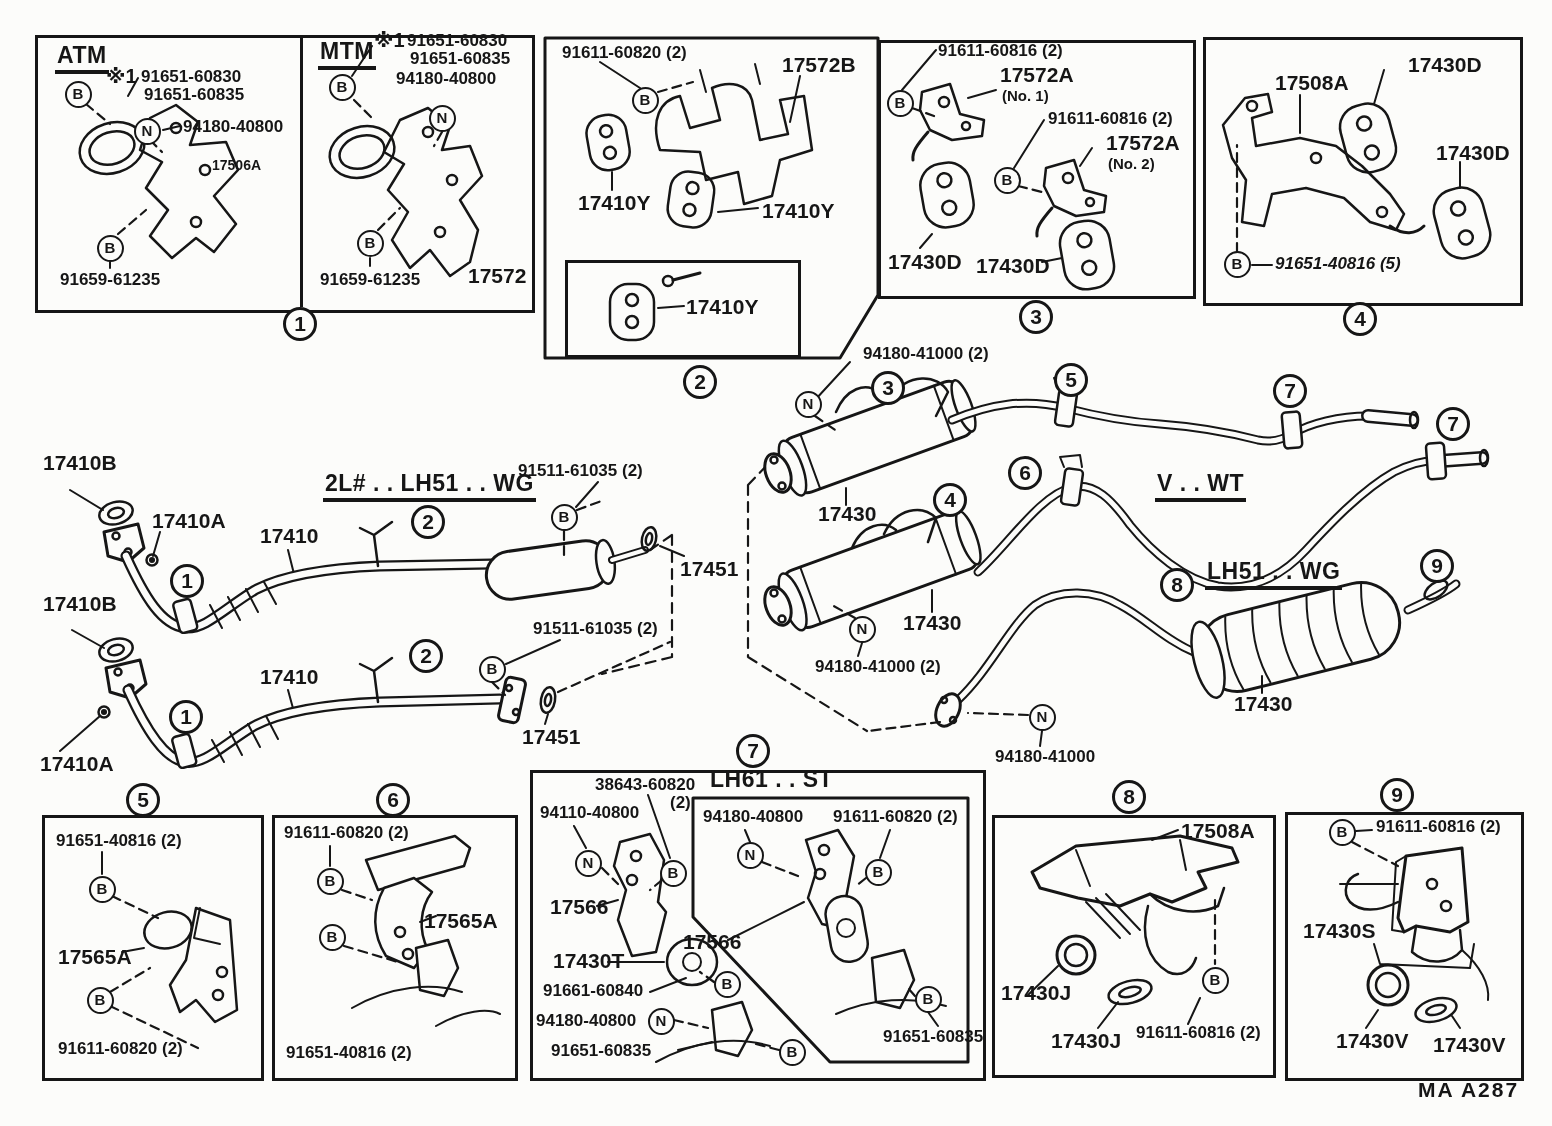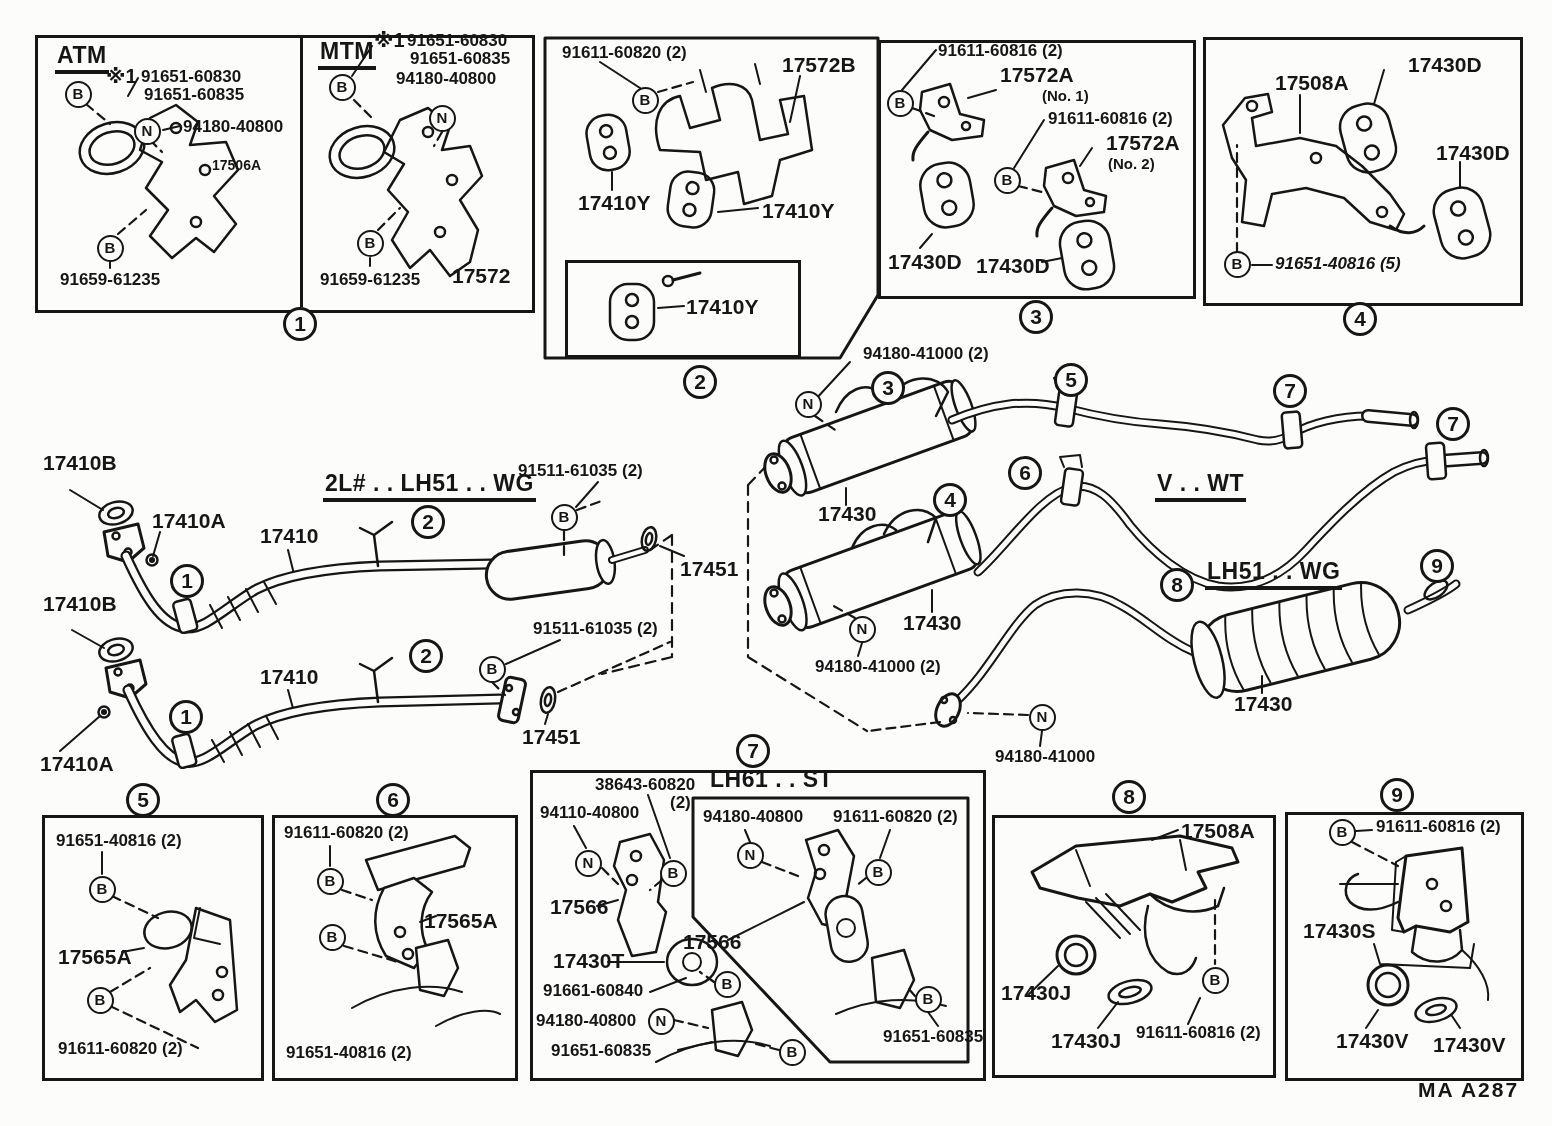--- a/index.html
+++ b/index.html
@@ -355,29 +355,29 @@
     <span class="lbl" style="left: 141px; top: 68px; font-size: 17px;">91651-60830</span>
     <span class="lbl" style="left: 144px; top: 86px; font-size: 17px;">91651-60835</span>
     <span class="lbl" style="left: 183px; top: 118px; font-size: 17px;">94180-40800</span>
     <span class="lbl" style="left: 212px; top: 158px; font-size: 14px;">17506A</span>
     <span class="lbl" style="left: 60px; top: 271px; font-size: 17px;">91659-61235</span>
     <span class="lbl" style="left: 374px; top: 30px; font-size: 20px;">※1</span>
     <span class="lbl" style="left: 407px; top: 32px; font-size: 17px;">91651-60830</span>
     <span class="lbl" style="left: 410px; top: 50px; font-size: 17px;">91651-60835</span>
     <span class="lbl" style="left: 396px; top: 70px; font-size: 17px;">94180-40800</span>
     <span class="lbl" style="left: 320px; top: 271px; font-size: 17px;">91659-61235</span>
-    <span class="lbl" style="left: 452px; top: 265px; font-size: 21px;">17572</span>
+    <span class="lbl" style="left: 468px; top: 265px; font-size: 21px;">17572</span>
     <span class="lbl" style="left: 562px; top: 44px; font-size: 17px;">91611-60820 (2)</span>
     <span class="lbl" style="left: 782px; top: 54px; font-size: 21px;">17572B</span>
     <span class="lbl" style="left: 578px; top: 192px; font-size: 21px;">17410Y</span>
     <span class="lbl" style="left: 762px; top: 200px; font-size: 21px;">17410Y</span>
     <span class="lbl" style="left: 686px; top: 296px; font-size: 21px;">17410Y</span>
     <span class="lbl" style="left: 938px; top: 42px; font-size: 17px;">91611-60816 (2)</span>
     <span class="lbl" style="left: 1000px; top: 64px; font-size: 21px;">17572A</span>
-    <span class="lbl" style="left: 1002px; top: 88px; font-size: 15px; margin-left: 40px;">(No. 1)</span>
+    <span class="lbl" style="left: 1002px; top: 88px; font-size: 15px;">(No. 1)</span>
     <span class="lbl" style="left: 1048px; top: 110px; font-size: 17px;">91611-60816 (2)</span>
     <span class="lbl" style="left: 1106px; top: 132px; font-size: 21px;">17572A</span>
     <span class="lbl" style="left: 1108px; top: 156px; font-size: 15px;">(No. 2)</span>
     <span class="lbl" style="left: 888px; top: 251px; font-size: 21px;">17430D</span>
     <span class="lbl" style="left: 976px; top: 255px; font-size: 21px;">17430D</span>
     <span class="lbl" style="left: 1275px; top: 72px; font-size: 21px;">17508A</span>
     <span class="lbl" style="left: 1408px; top: 54px; font-size: 21px;">17430D</span>
     <span class="lbl" style="left: 1436px; top: 142px; font-size: 21px;">17430D</span>
     <span class="lbl" style="left: 1275px; top: 255px; font-size: 17px; font-style: italic;">91651-40816 (5)</span>
     <span class="lbl" style="left: 43px; top: 452px; font-size: 21px;">17410B</span>

